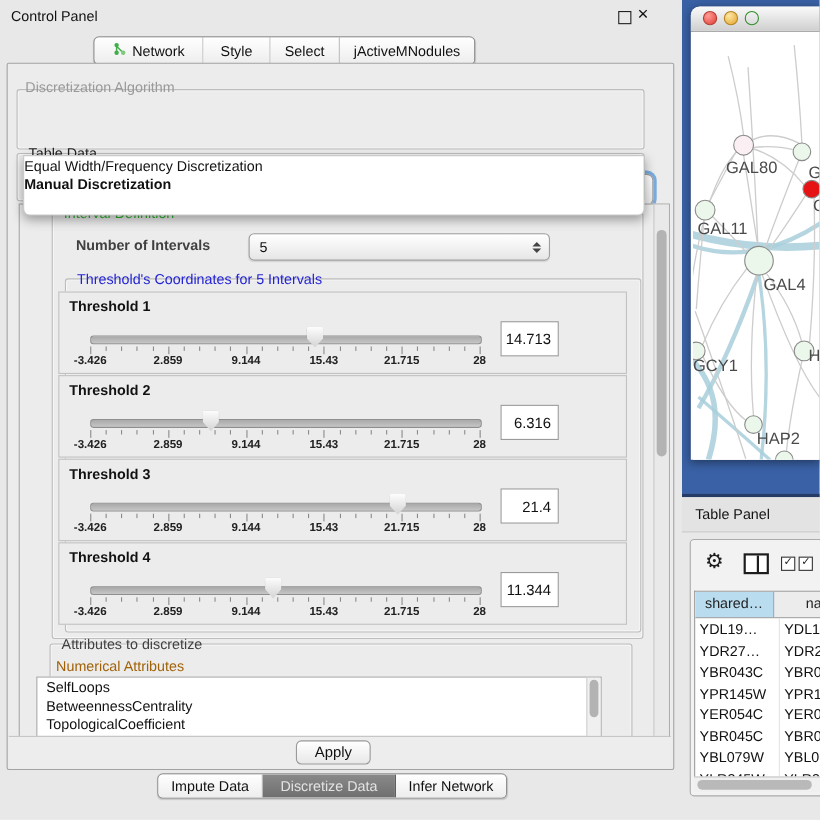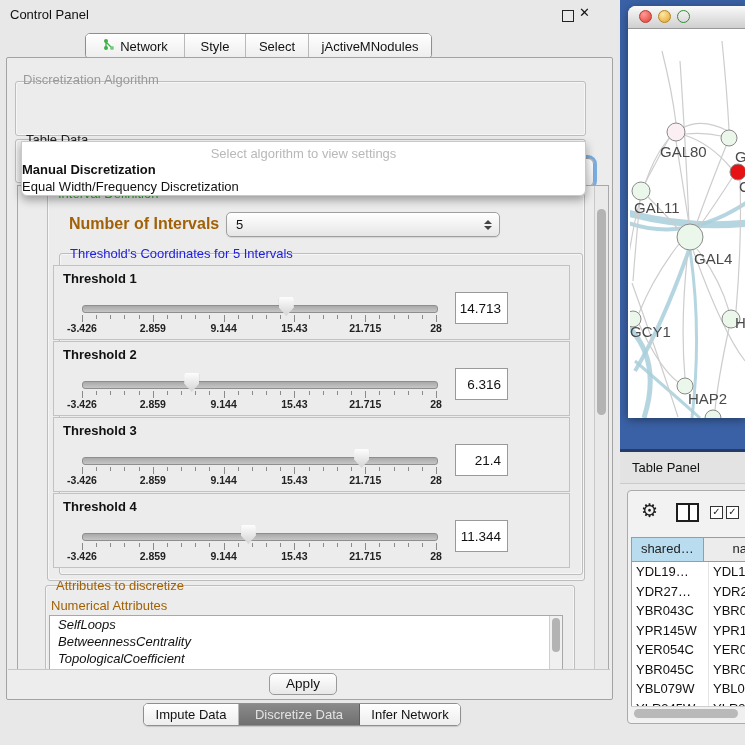--- a/index.html
+++ b/index.html
@@ -121,24 +121,23 @@
         <span>jActiveMNodules</span>
       </div>
     </div>
 
   <div class="abs mainpanel">
 
     <div class="abs groupbox" style="left:8px;top:23px;width:569px;height:53px;"></div>
     <div class="abs" style="left:16px;top:14px;font-size:13px;color:#9a9a9a;">Discretization Algorithm</div>
     <div class="abs focus-combo"></div>
     <div class="abs popup">
-      <div class="hint">Select algorithm to view settings</div>
       <div id="popupitems">
+          <div class="item">Equal Width/Frequency Discretization</div>
           <div class="item b">Manual Discretization</div>
-          <div class="item">Equal Width/Frequency Discretization</div>
         </div>
     </div>
 
     <div class="abs groupbox" style="left:8px;top:81px;width:569px;height:42px;"></div>
     <div class="abs grouptitle" style="left:16px;top:74px;color:#222;">Table Data</div>
     <div class="abs combo" style="left:16px;top:91px;width:559px;height:24px;">
       <span class="cval">galFiltered.sif default node</span>
       <span class="stepper">
           <i class="up"></i>
           <i class="dn"></i>
@@ -147,21 +146,21 @@
 
     <div class="abs scrollwrap" style="left:10px;top:127px;width:590px;height:484px;">
       <div class="vsb-track">
         <div class="vsb-thumb" style="top:23px;height:206px;"></div>
       </div>
     </div>
 
     <div class="abs groupbox" style="left:40px;top:135px;width:536px;height:386px;"></div>
     <div class="abs grouptitle" style="left:48px;top:128px;color:#2eb52e;">Interval Definition</div>
 
-    <div class="abs" style="left:62px;top:157px;font-size:16px;font-weight:bold;color:#a16207;">Number of Intervals</div>
+    <div class="abs" style="left:62px;top:157px;font-size:13px;font-weight:bold;color:#404040;">Number of Intervals</div>
     <div class="abs combo" style="left:219px;top:154px;width:272px;height:23px;">
       <span class="cval">5</span>
       <span class="stepper">
           <i class="up"></i>
           <i class="dn"></i>
         </span>
     </div>
 
     <div class="abs groupbox" style="left:52px;top:195px;width:522px;height:320px;"></div>
     <div class="abs grouptitle" style="left:60px;top:188px;color:#2323d6;">Threshold's Coordinates for 5 Intervals</div>
@@ -314,23 +313,23 @@
           <div class="tick" style="left: 353.68px; top: 49px; height: 4px;"></div>
           <div class="tick" style="left: 367.84px; top: 49px; height: 4px;"></div>
           <div class="tick" style="left: 382px; top: 49px; height: 7px;"></div>
           <div class="ticklab" style="left: 382px;">28</div>
           <div class="thumb" style="left: 186.878px;"></div>
           <div class="vbox">11.344</div>
         </div>
       </div>
 
     <div class="abs groupbox" style="left:38px;top:527px;width:528px;height:84px;"></div>
-    <div class="abs grouptitle" style="left:46px;top:520px;color:#a16207;">Attributes to discretize</div>
+    <div class="abs grouptitle" style="left:46px;top:520px;color:#404040;">Attributes to discretize</div>
     <div class="abs" style="left:44px;top:540px;font-size:13px;font-weight:normal;color:#a16207;">Numerical Attributes</div>
-    <div class="abs attrlist" style="left:42px;top:557px;font-style:italic;" id="attrlist">
+    <div class="abs attrlist" style="left:26px;top:557px;" id="attrlist">
       <div class="alsb">
           <i></i>
         </div>
     <div class="row">SelfLoops</div>
         <div class="row">BetweennessCentrality</div>
         <div class="row">TopologicalCoefficient</div>
       </div>
 
     <div class="abs applybar" style="left:1px;top:611px;width:602px;"></div>
     <div class="abs btn" style="left:262px;top:615px;width:66px;height:20px;line-height:20px;">Apply</div>

